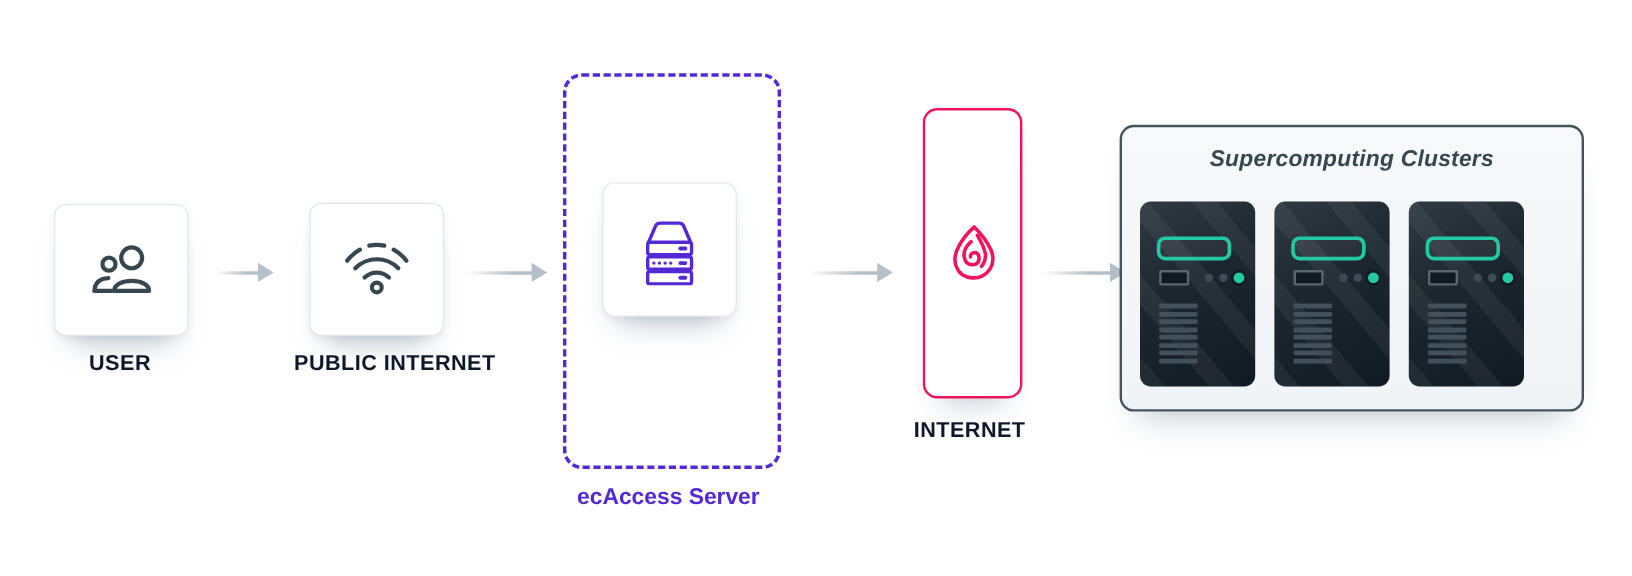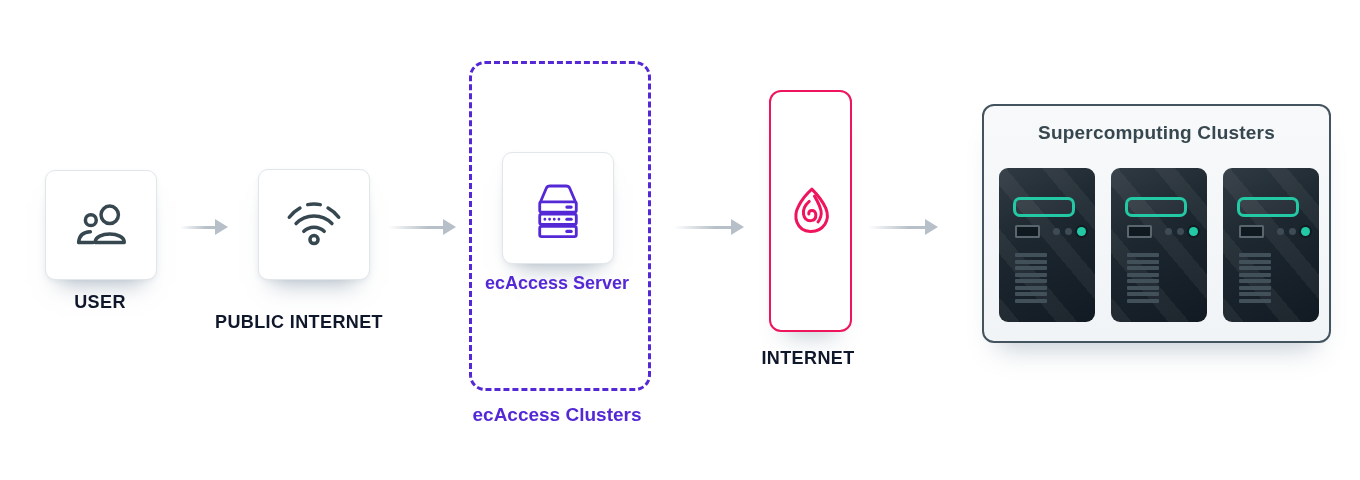--- a/index.html
+++ b/index.html
@@ -39,24 +39,25 @@
   }
   
   .firewall{
     position:absolute;left:769px;top:90px;width:79px;height:238px;background:#ffffff;
     border:2.5px solid #ef155c;border-radius:12px;
     box-shadow:0 20px 24px -16px rgba(120,140,160,.45);
     display:flex;align-items:center;justify-content:center;
   }
   
   .panel{
-    position:absolute;left:982px;top:104px;width:349px;height:239px;box-sizing:border-box;
+    position:absolute;left:933px;top:104px;width:387px;height:239px;box-sizing:border-box;
     background:linear-gradient(180deg,#f7f9fa 0%,#f1f4f7 100%);
     border:2px solid #44545f;border-radius:12px;
     box-shadow:0 20px 26px -16px rgba(110,130,150,.45);
+    font-style:italic;
   }
   .panel-title{
     position:absolute;top:16px;left:0;width:100%;text-align:center;
     font-size:19px;font-weight:700;color:#37474f;letter-spacing:.2px;
   }
   .towers{position:absolute;left:15px;top:62px;display:flex;gap:16px;}
   .tower{
     position:relative;width:96px;height:154px;border-radius:9px;overflow:hidden;
     background:linear-gradient(150deg,#303a42 0%,#1d272f 42%,#111a22 100%);
   }
@@ -107,21 +108,21 @@
       <svg width="62" height="62" viewBox="0 0 64 64" fill="none" stroke="#37474f" stroke-width="3.6" stroke-linecap="round" stroke-linejoin="round">
         <circle cx="32" cy="47" r="4.2"></circle>
         <path d="M21.5 38.5 A15 15 0 0 1 42.5 38.5"></path>
         <path d="M13.5 30.5 A26 26 0 0 1 50.5 30.5"></path>
         <path d="M6.5 24 A36 36 0 0 1 17.5 14.5"></path>
         <path d="M25.5 11 A36 36 0 0 1 38.5 11"></path>
         <path d="M46.5 14.5 A36 36 0 0 1 57.5 24"></path>
       </svg>
     </span>
   </div>
-  <div class="node-label" style="left:299px;top:292px;margin-top:20px;">PUBLIC INTERNET</div>
+  <div class="node-label" style="left:329px;top:292px;">PUBLIC INTERNET</div>
 
   <div class="arrow" style="left:388px;top:219px;width:68px;">
     <div class="shaft"></div>
     <div class="head"></div>
   </div>
 
   <div class="gateway"></div>
 
   <div class="card" style="left:502px;top:152px;width:110px;height:110px;">
     <span>
@@ -130,22 +131,21 @@
         <rect x="12.5" y="25.5" width="39" height="11" rx="2"></rect>
         <rect x="12.5" y="38.5" width="39" height="11" rx="2"></rect>
         <rect x="12.5" y="51.5" width="39" height="11" rx="2"></rect>
         <path d="M41.5 31 L46 31" stroke-width="3.4"></path>
         <path d="M41.5 44 L46 44" stroke-width="3.4"></path>
         <path d="M41.5 57 L46 57" stroke-width="3.4"></path>
         <path d="M18 44 L18.01 44 M23 44 L23.01 44 M28 44 L28.01 44 M33 44 L33.01 44" stroke-width="3" stroke-dasharray="0.2 5"></path>
       </svg>
     </span>
   </div>
-  <div class="purple-label" style="left:557px;top:273px;font-size:18px;">ecAccess Server</div>
-  <div class="purple-label" style="left:557px;top:404px;">ecAccess Clusters</div>
+  <div class="purple-label" style="left:557px;top:404px;">ecAccess Server</div>
 
   <div class="arrow" style="left:674px;top:219px;width:70px;">
     <div class="shaft"></div>
     <div class="head"></div>
   </div>
 
   <div class="firewall">
     <span>
       <svg width="56" height="56" viewBox="0 0 64 64" fill="none" stroke="#ef155c" stroke-width="3.4" stroke-linecap="round" stroke-linejoin="round">
         <path d="M33 7 Q44 18 49 29 Q53 39 48 47 Q42 56 31 55.5 Q20 55 16 45 Q12.5 36 18 26 Q23 16 33 7 Z"></path>

